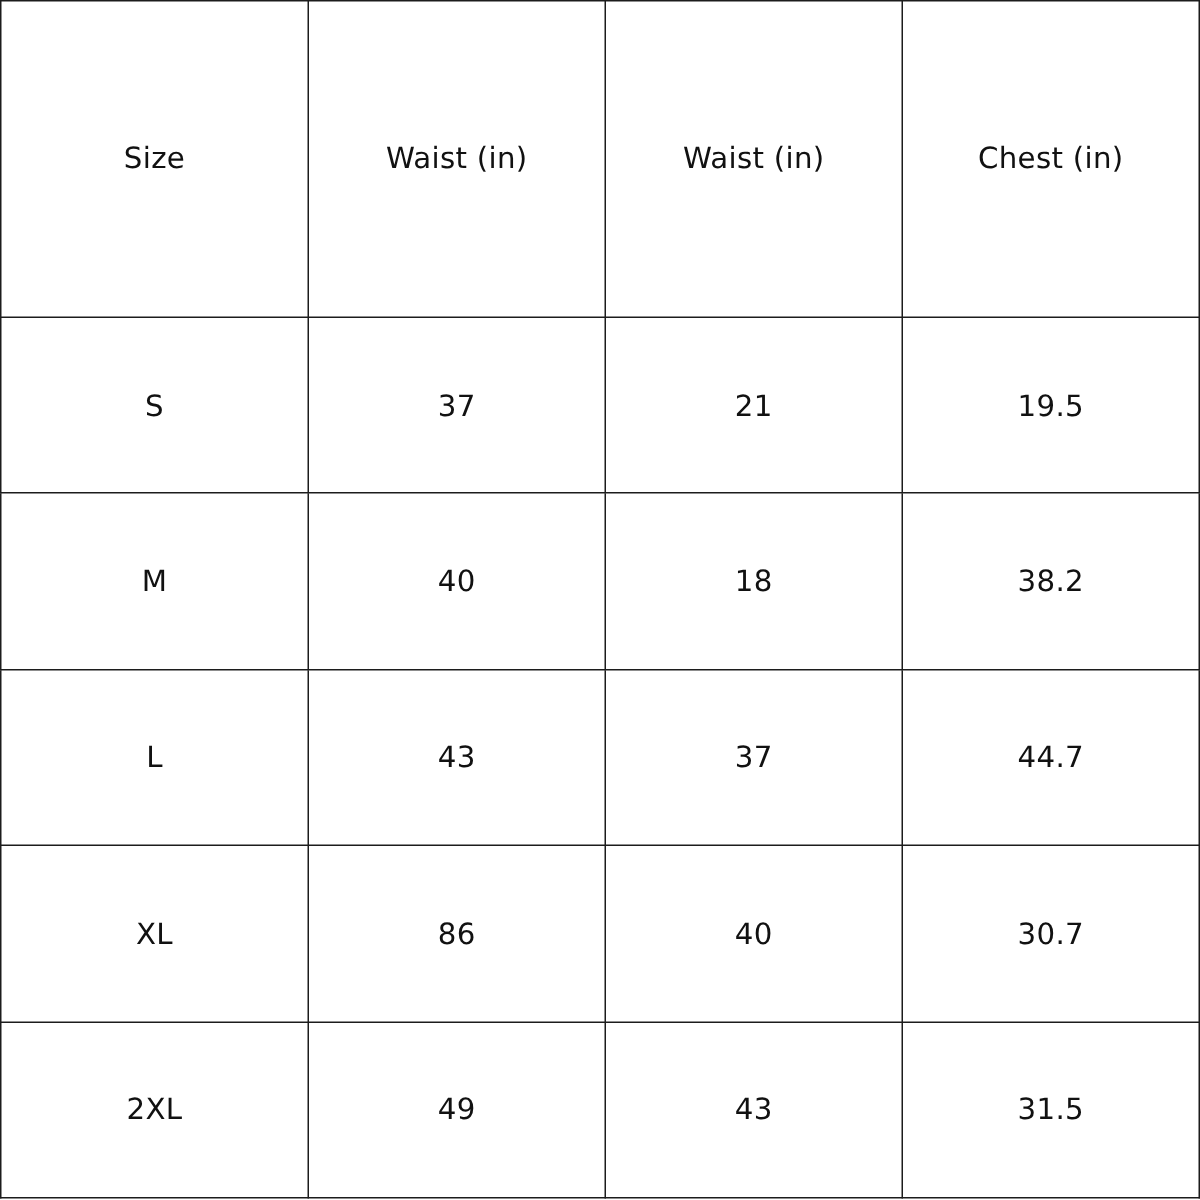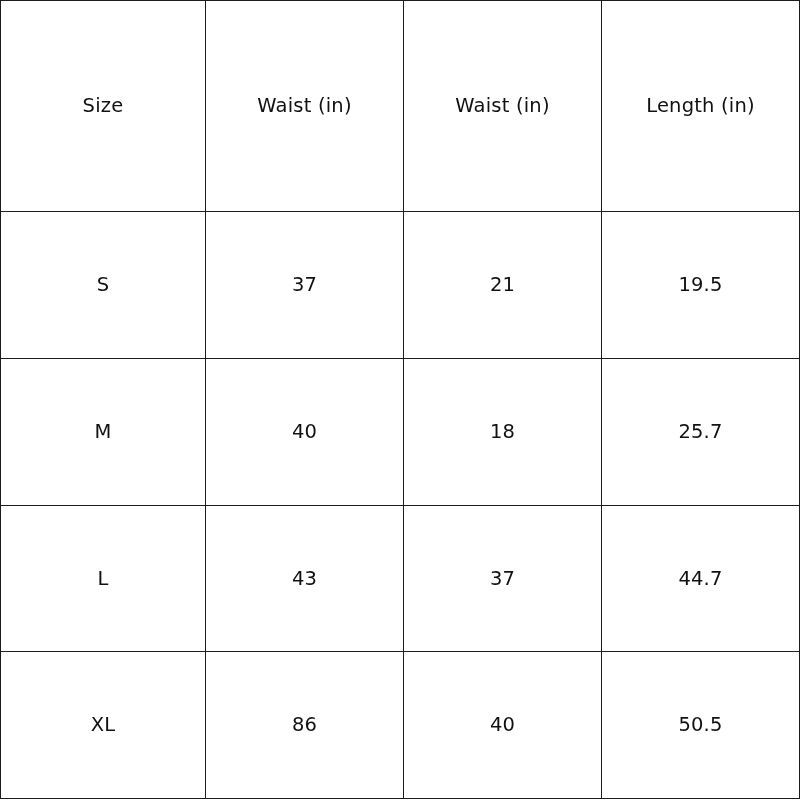--- a/index.html
+++ b/index.html
@@ -90,21 +90,21 @@
         <th>
           <span class="cell-text">Size</span>
         </th>
         <th>
           <span class="cell-text">Waist (in)</span>
         </th>
         <th>
           <span class="cell-text">Waist (in)</span>
         </th>
         <th>
-          <span class="cell-text">Length (in)</span>
+          <span class="cell-text">Chest (in)</span>
         </th>
       </tr>
     </thead>
     <tbody>
       <tr>
         <td>
           <span class="cell-text">S</span>
         </td>
         <td>
           <span class="cell-text">37</span>
@@ -120,21 +120,21 @@
         <td>
           <span class="cell-text">M</span>
         </td>
         <td>
           <span class="cell-text">40</span>
         </td>
         <td>
           <span class="cell-text">18</span>
         </td>
         <td>
-          <span class="cell-text">25.7</span>
+          <span class="cell-text">38.2</span>
         </td>
       </tr>
       <tr>
         <td>
           <span class="cell-text">L</span>
         </td>
         <td>
           <span class="cell-text">43</span>
         </td>
         <td>
@@ -148,18 +148,32 @@
         <td>
           <span class="cell-text">XL</span>
         </td>
         <td>
           <span class="cell-text">86</span>
         </td>
         <td>
           <span class="cell-text">40</span>
         </td>
         <td>
-          <span class="cell-text">50.5</span>
+          <span class="cell-text">30.7</span>
+        </td>
+      </tr>
+      <tr>
+        <td>
+          <span class="cell-text">2XL</span>
+        </td>
+        <td>
+          <span class="cell-text">49</span>
+        </td>
+        <td>
+          <span class="cell-text">43</span>
+        </td>
+        <td>
+          <span class="cell-text">31.5</span>
         </td>
       </tr>
     </tbody>
   </table>
 </div>
 
 </body></html>

